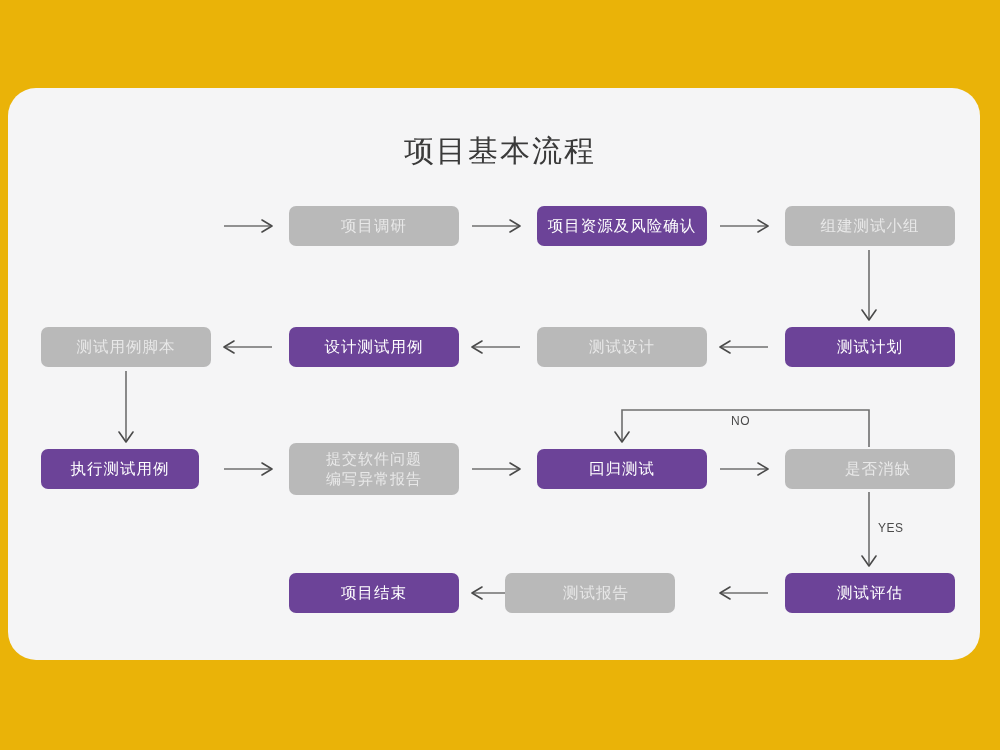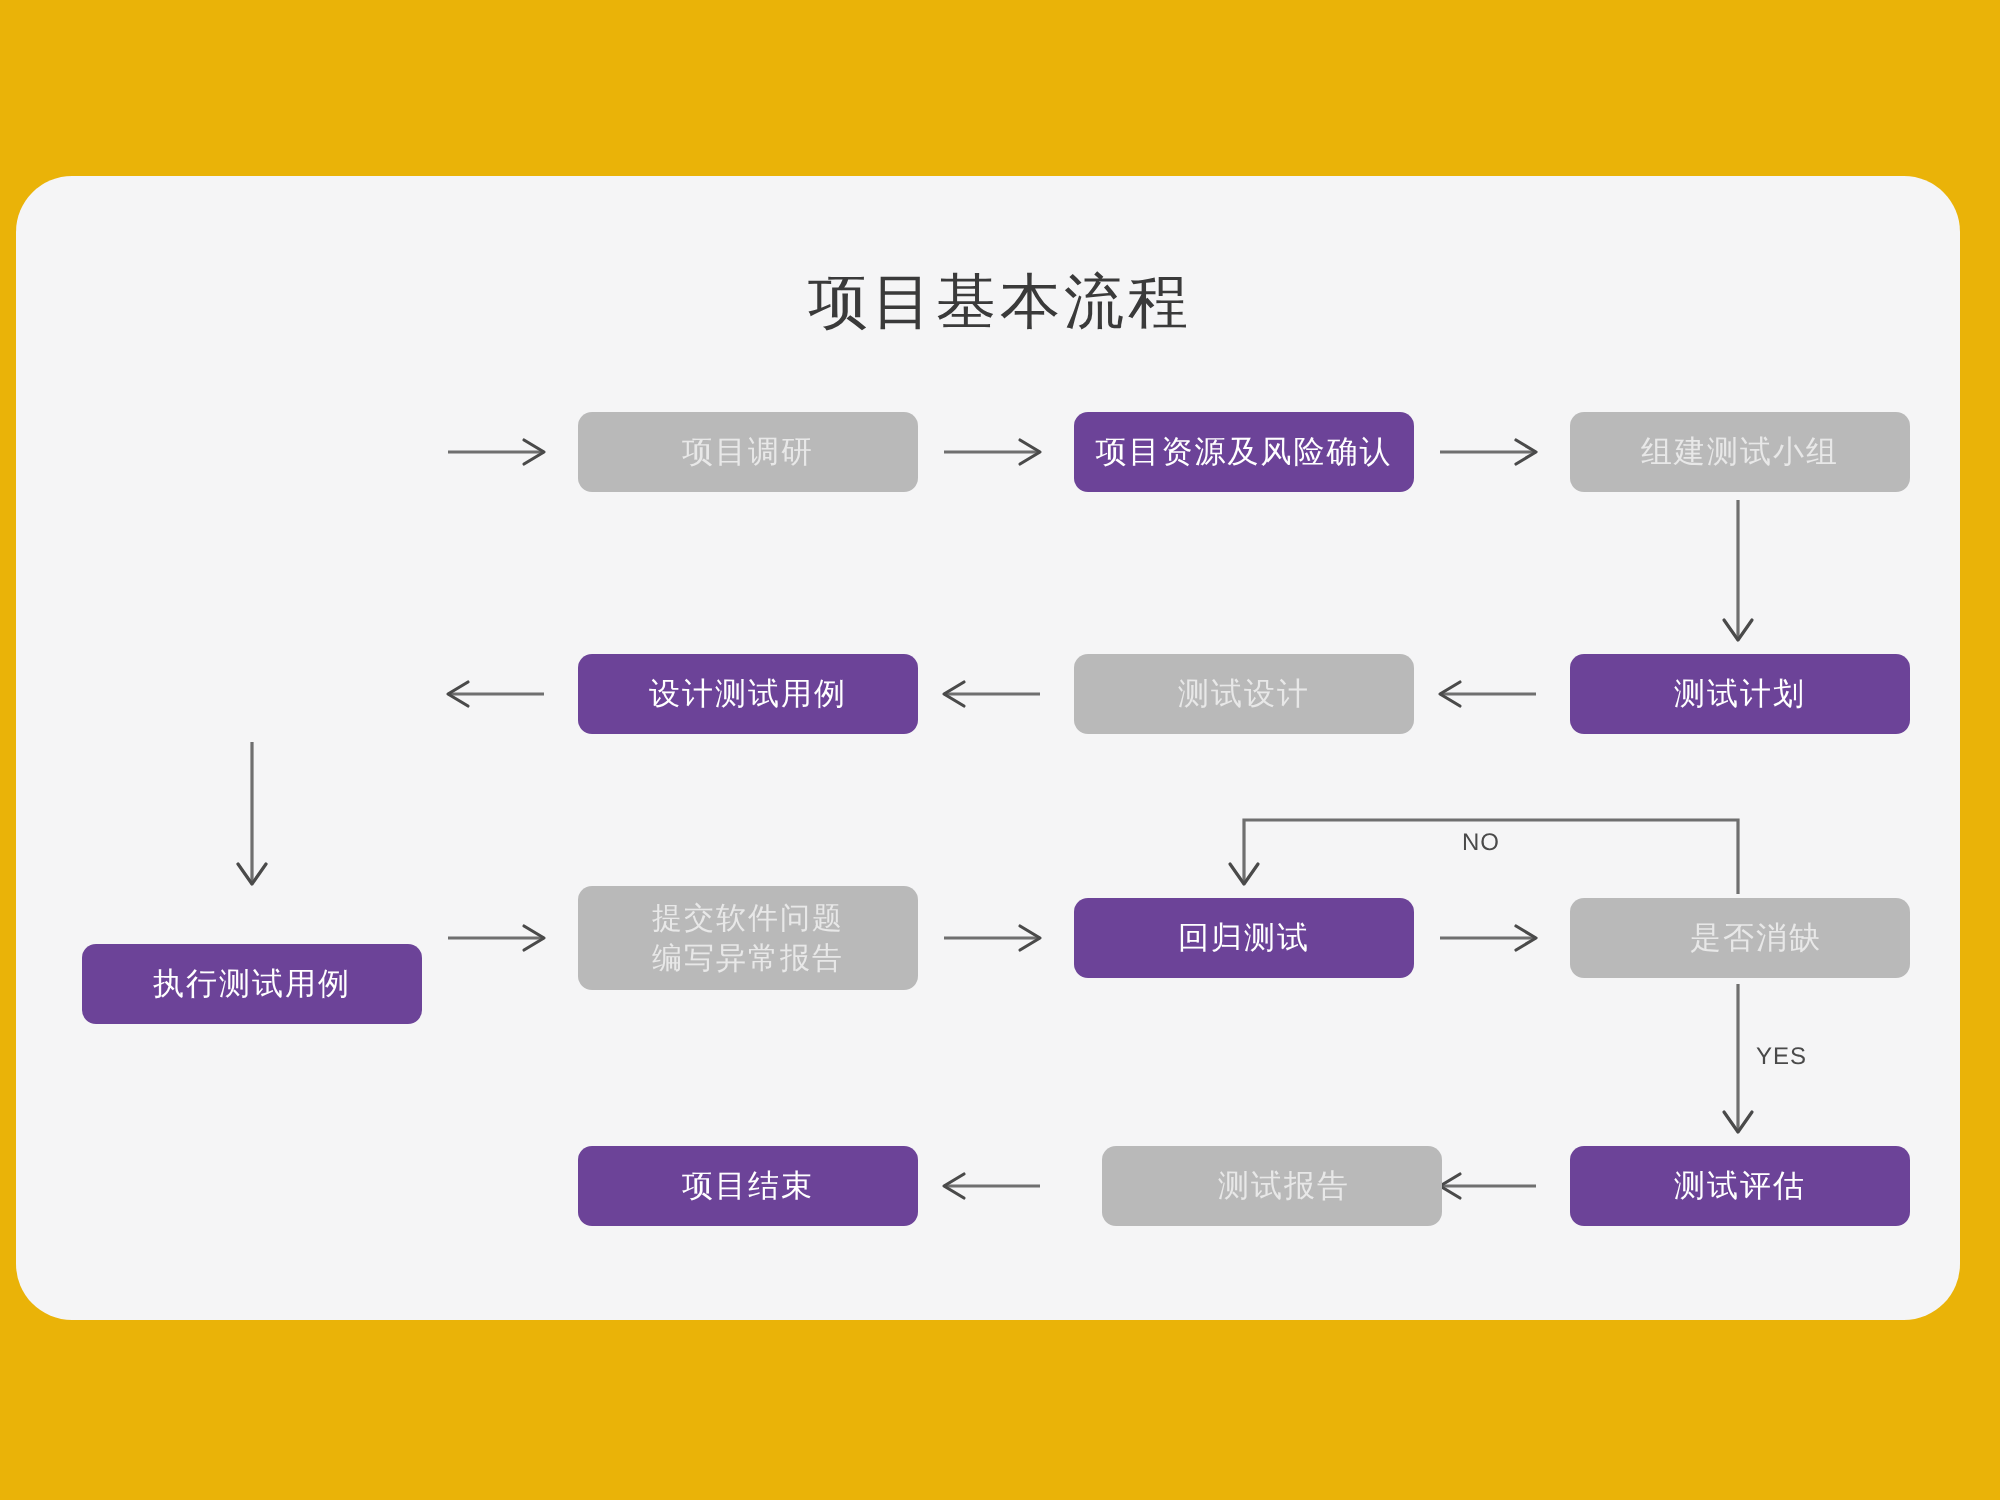--- a/index.html
+++ b/index.html
@@ -178,27 +178,28 @@
     </g>
   </svg>
 
   <div class="edge-label" style="left:731px; top:414px;">NO</div>
   <div class="edge-label" style="left:878px; top:521px;">YES</div>
 
   <div class="node gray" style="left:289px; top:206px; width:170px; height:40px;">项目调研</div>
   <div class="node purple" style="left:537px; top:206px; width:170px; height:40px;">项目资源及风险确认</div>
   <div class="node gray" style="left:785px; top:206px; width:170px; height:40px;">组建测试小组</div>
 
+  <div class="node gray" style="left:41px; top:327px; width:170px; height:40px;">测试用例脚本</div>
   <div class="node purple" style="left:289px; top:327px; width:170px; height:40px;">设计测试用例</div>
   <div class="node gray" style="left:537px; top:327px; width:170px; height:40px;">测试设计</div>
   <div class="node purple" style="left:785px; top:327px; width:170px; height:40px;">测试计划</div>
 
-  <div class="node purple" style="left:41px; top:472px; width:170px; height:40px;">执行测试用例</div>
+  <div class="node purple" style="left:41px; top:449px; width:158px; height:40px;">执行测试用例</div>
   <div class="node gray" style="left:289px; top:443px; width:170px; height:52px; font-size:15px;">提交软件问题
 编写异常报告</div>
   <div class="node purple" style="left:537px; top:449px; width:170px; height:40px;">回归测试</div>
   <div class="node gray" style="left:785px; top:449px; width:170px; height:40px;padding-left:16px;">是否消缺</div>
 
   <div class="node purple" style="left:289px; top:573px; width:170px; height:40px;">项目结束</div>
-  <div class="node gray" style="left:551px; top:573px; width:170px; height:40px;padding-left:12px;">测试报告</div>
+  <div class="node gray" style="left:505px; top:573px; width:170px; height:40px;padding-left:12px;">测试报告</div>
   <div class="node purple" style="left:785px; top:573px; width:170px; height:40px;">测试评估</div>
 
 </div>
 
 </body></html>

